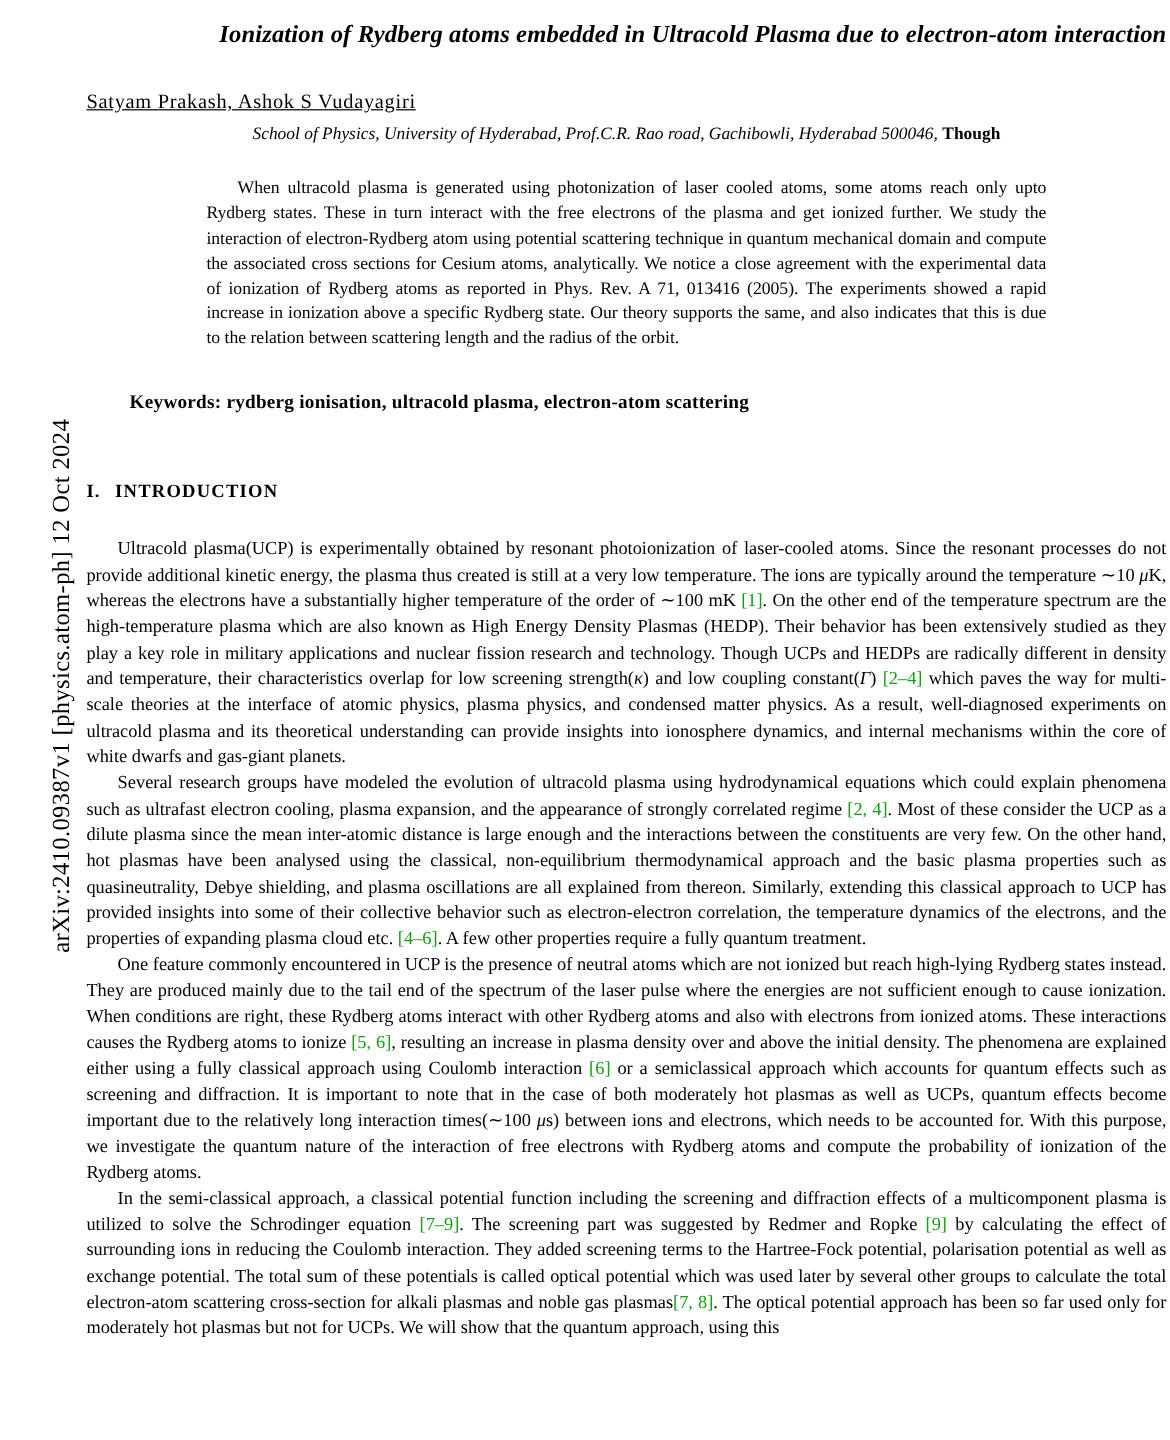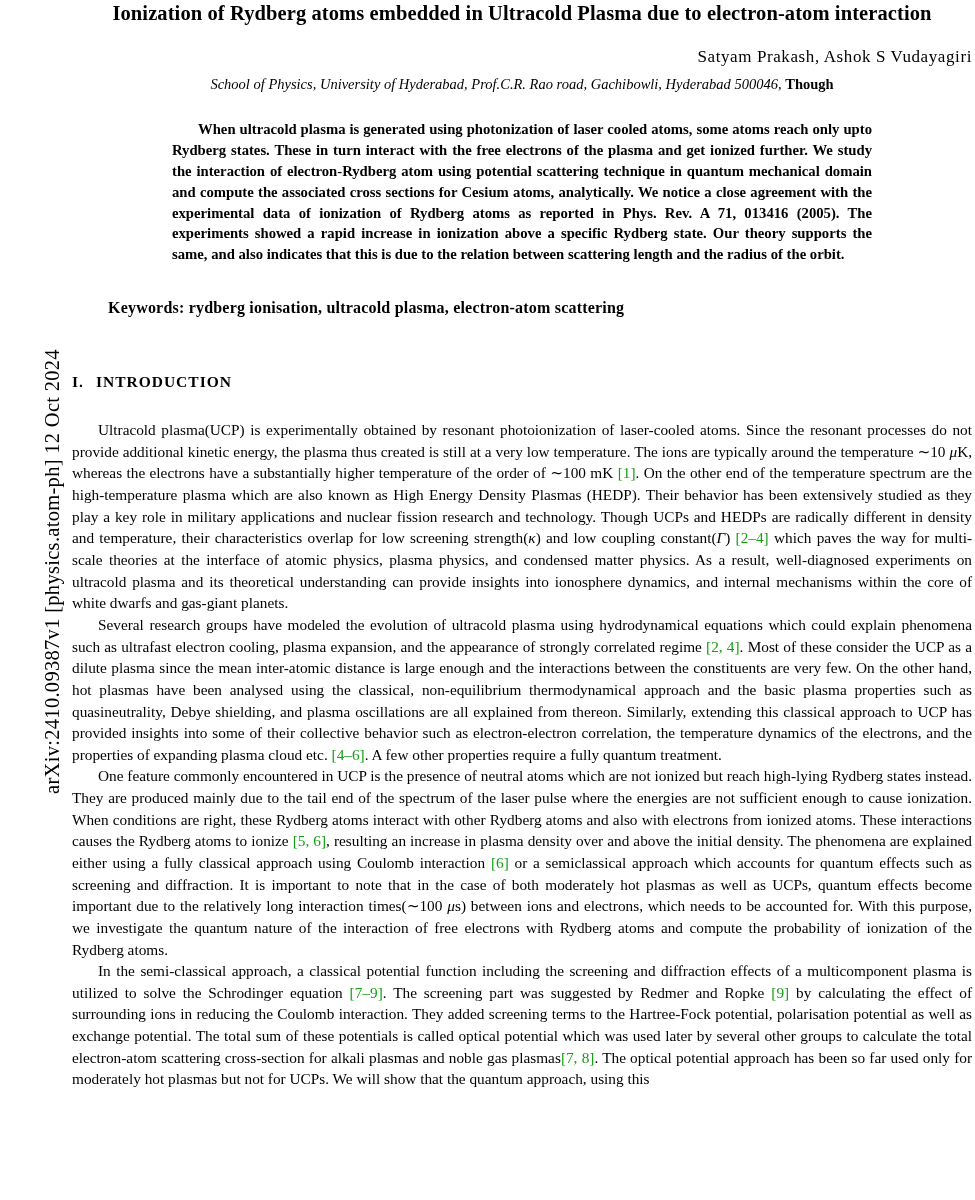--- a/index.html
+++ b/index.html
@@ -38,50 +38,51 @@
   }
   .content {
     position: absolute;
     left: 72px;
     top: 0;
     width: 900px;
   }
   h1.title {
     font-size: 20.5px;
     font-weight: bold;
-    text-align: center;
+    text-align: right;
     margin: 0;
-    padding-top: 0px;
+    padding-top: 16px;
     line-height: 1.32;
     letter-spacing: 0.1px;
+    font-style: italic;
   }
   .authors {
-    text-align: right;
+    text-align: left;
     font-size: 17px;
-    margin-top: 20px;
+    margin-top: 32px;
     letter-spacing: 0.6px;
+    text-decoration: underline;
   }
   .affiliation {
     text-align: center;
     font-size: 14.5px;
     font-style: italic;
     margin-top: 9px;
   }
   .affiliation .country {
     font-style: normal;
     font-weight: bold;
   }
   .abstract {
     margin: 26px auto 0 auto;
     width: 700px;
     font-size: 14.7px;
     line-height: 1.42;
     text-align: justify;
     text-justify: inter-word;
-    font-weight: bold;
   }
   .abstract .indent { display: inline-block; width: 26px; }
   .keywords {
     margin: 34px 0 0 36px;
     font-size: 16px;
     font-weight: bold;
     letter-spacing: 0.2px;
   }
   .section-head {
     text-align: left;

